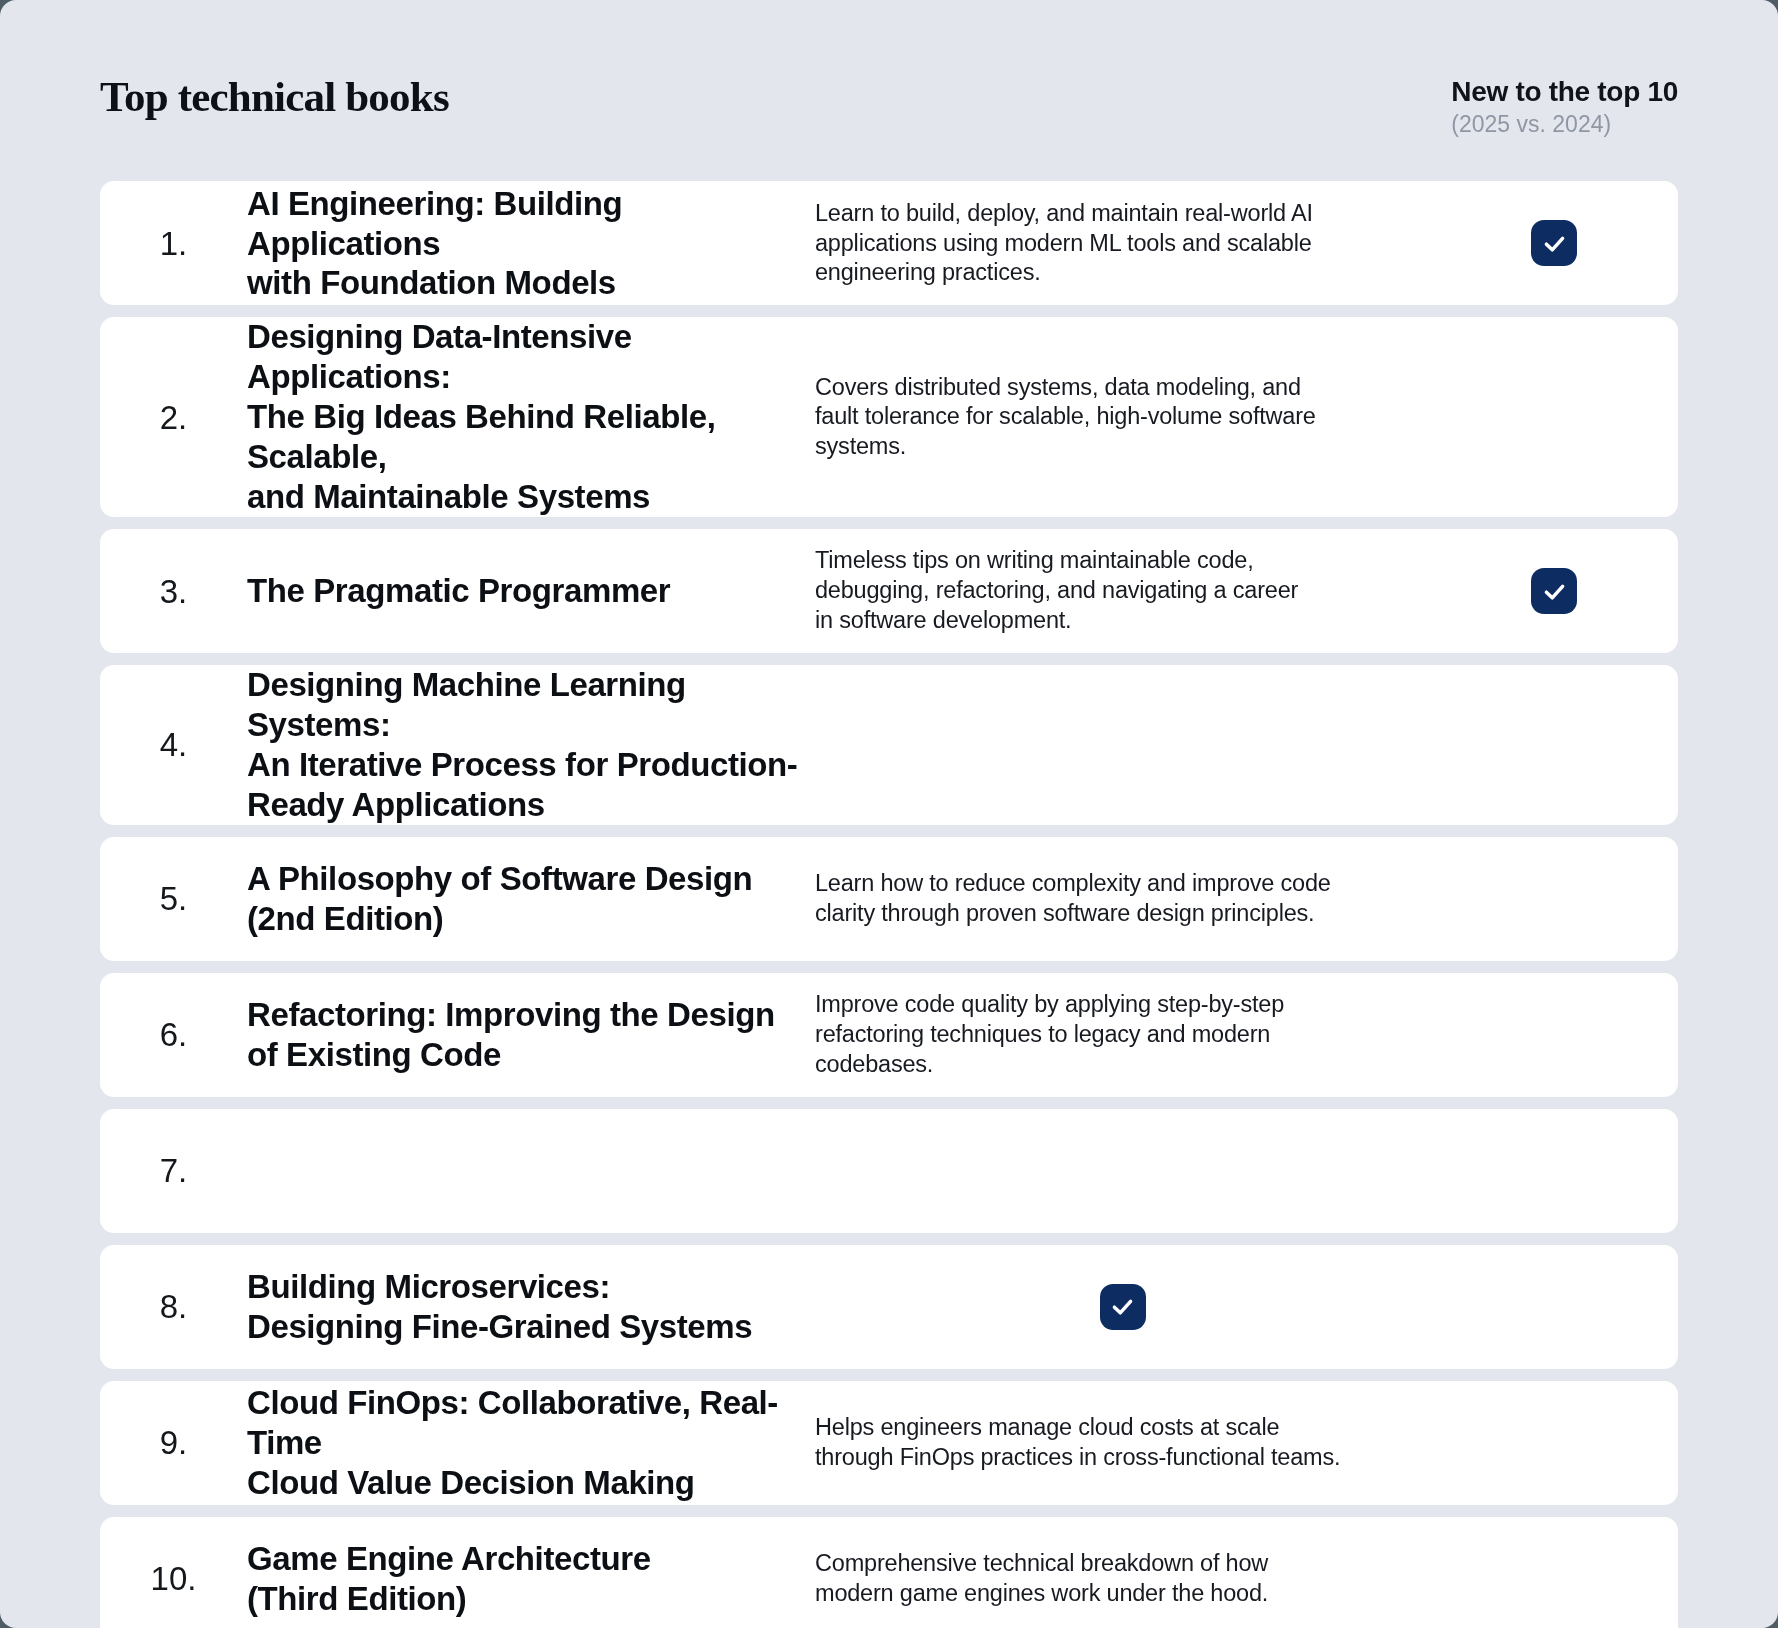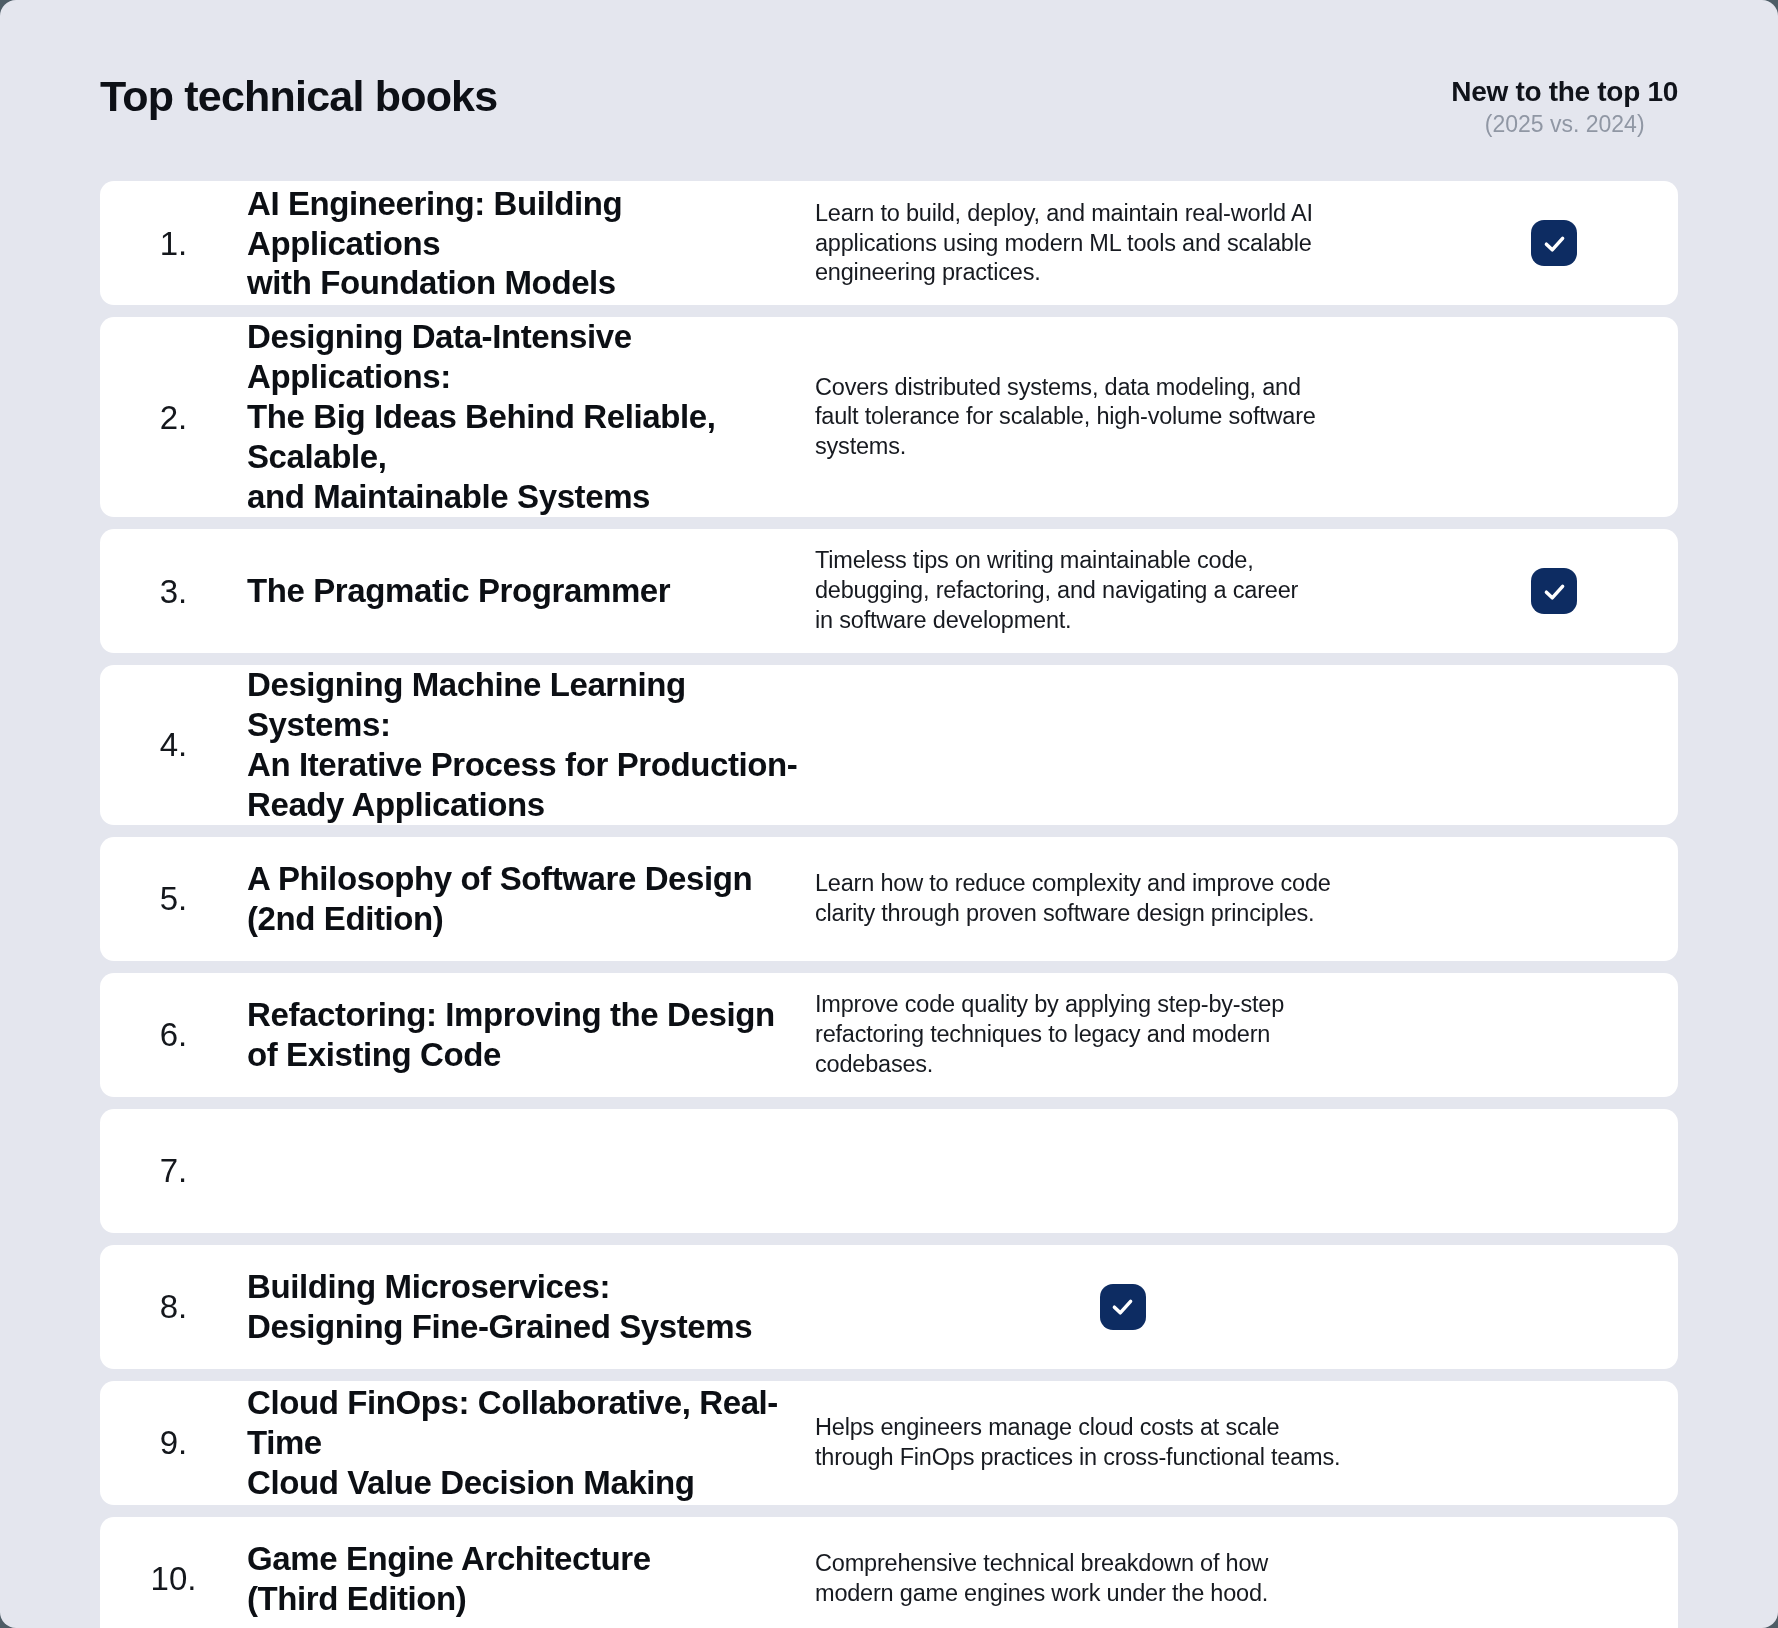--- a/index.html
+++ b/index.html
@@ -28,22 +28,23 @@
   }
   header{
     display:flex;justify-content:space-between;align-items:flex-start;
     margin-bottom:44px;
   }
   h1.page-title{
     margin:0;
     font-size:43px;font-weight:700;letter-spacing:-0.8px;
     color:var(--text-primary);
     line-height:1.15;
-  }
-  .legend{text-align:center;padding-top:4px;}
+    font-family:Liberation Serif, serif;
+  }
+  .legend{text-align:left;padding-top:4px;}
   .legend-title{
     font-size:28px;font-weight:700;letter-spacing:-0.3px;
     color:#10131a;line-height:1.15;
   }
   .legend-subtitle{
     font-size:23px;color:var(--text-muted);margin-top:4px;line-height:1.1;
   }
   .book-list{display:flex;flex-direction:column;gap:12px;}
   .row{
     background:var(--card-bg);

